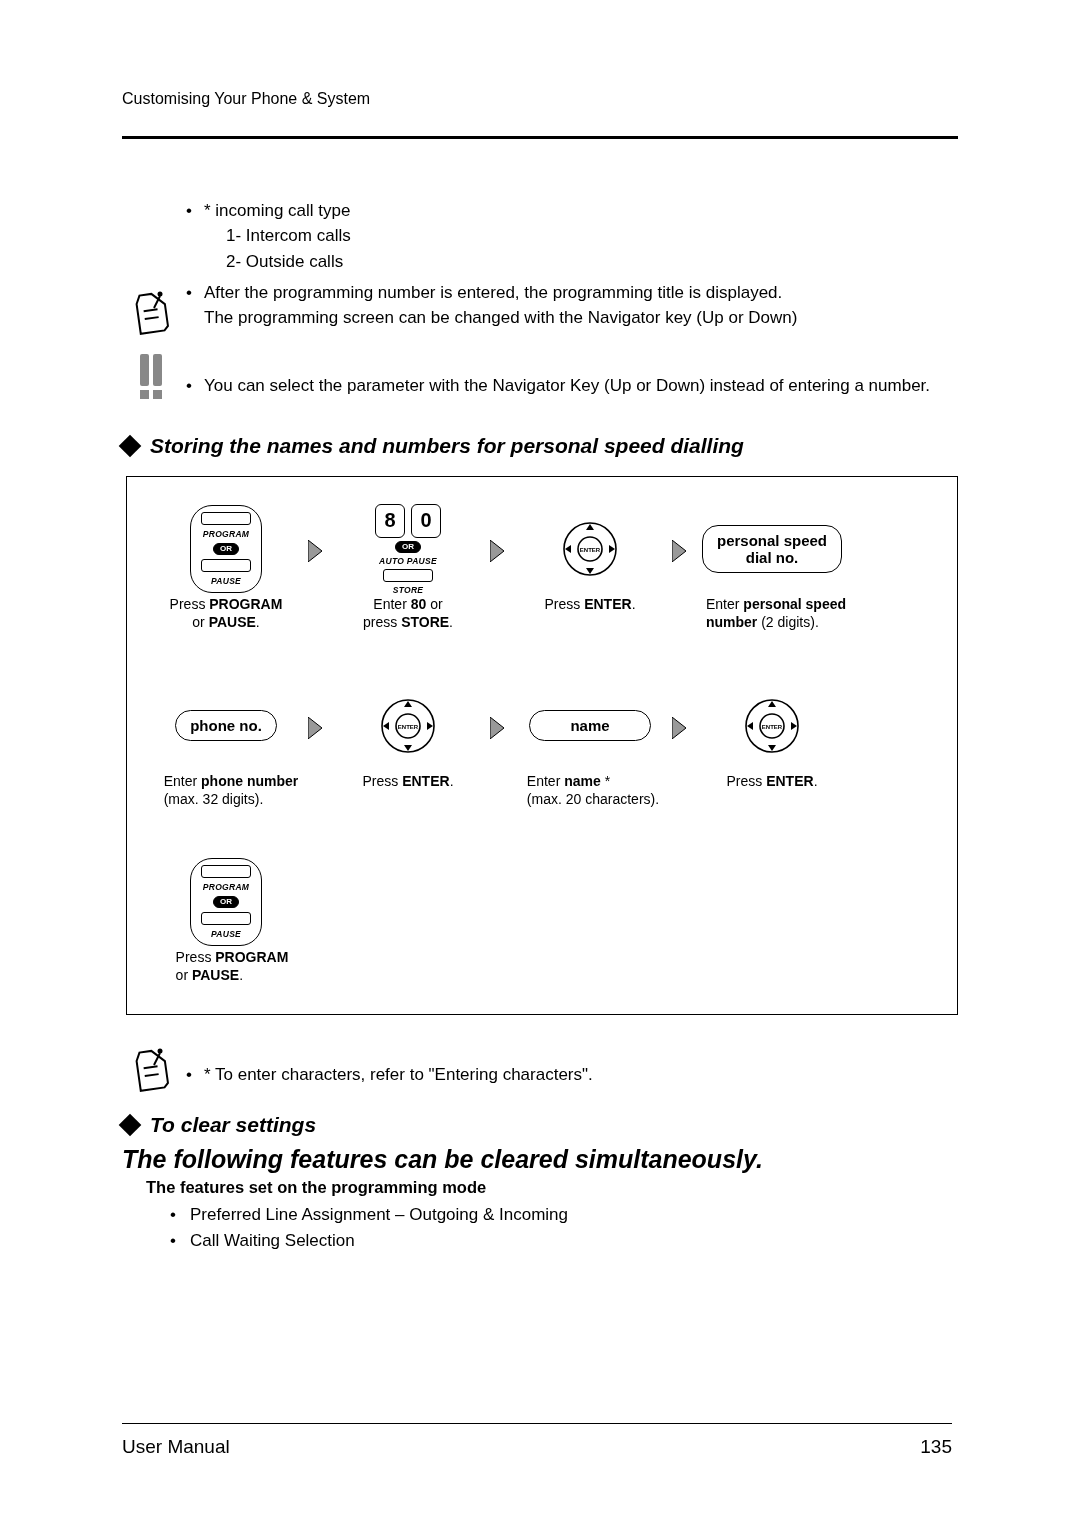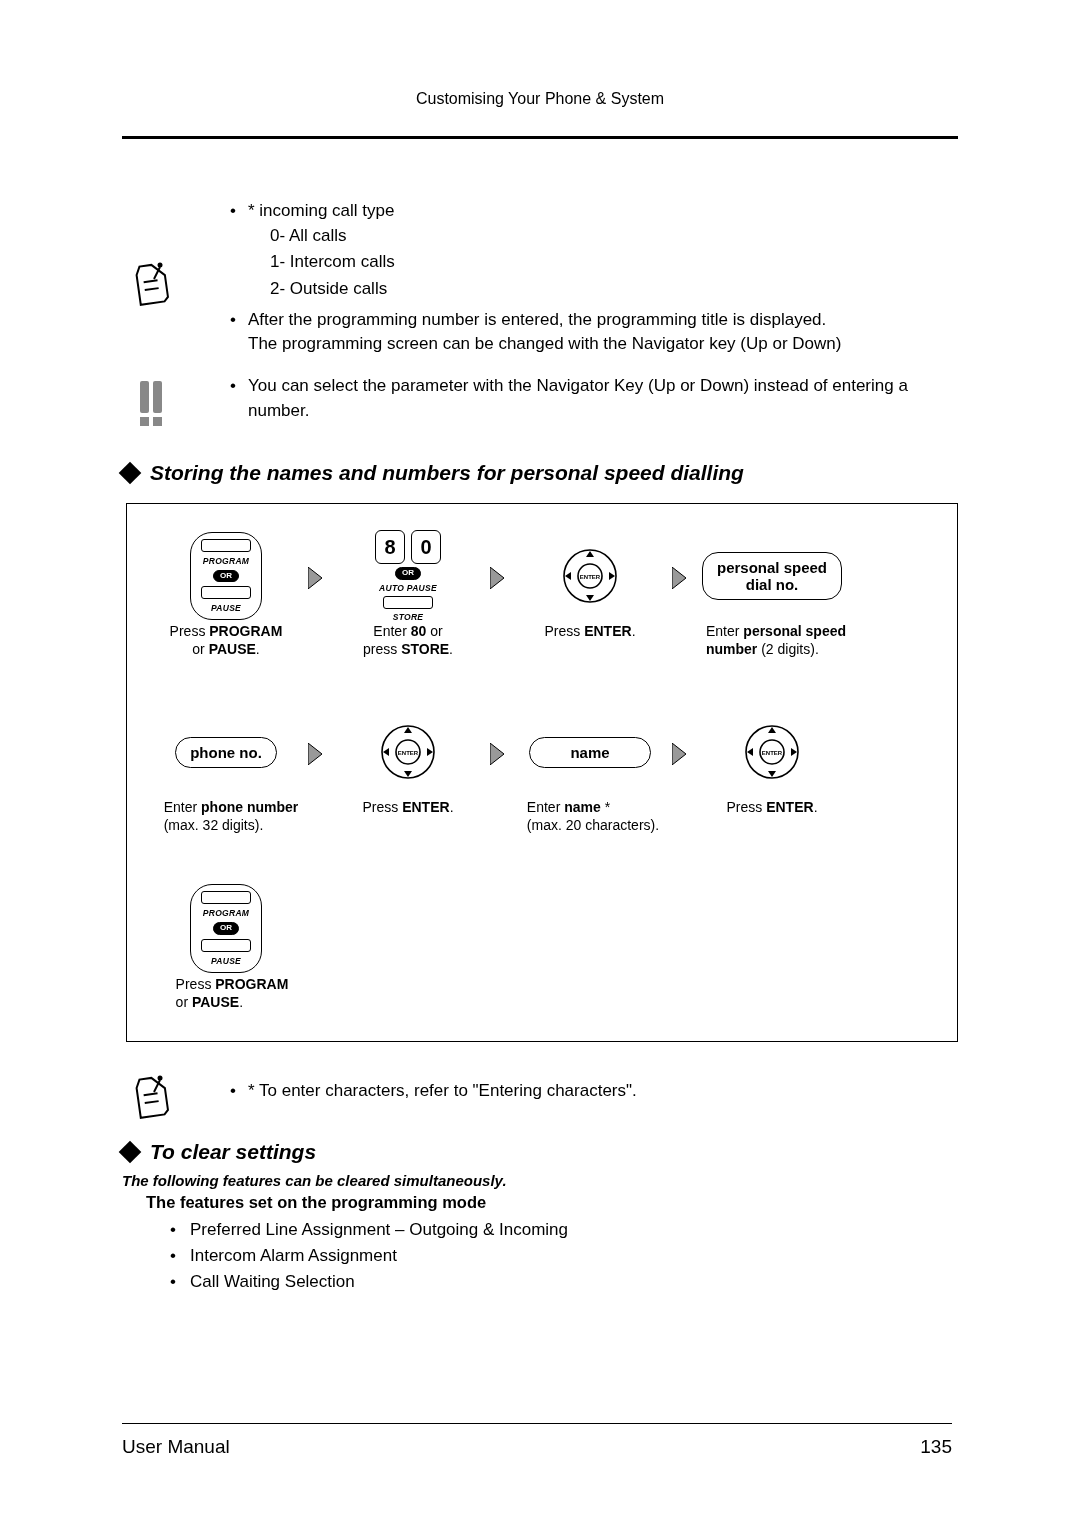--- a/index.html
+++ b/index.html
@@ -6,23 +6,23 @@
   body {
     width: 1080px;
     height: 1528px;
     background: #fff;
     font-family: Arial, Helvetica, sans-serif;
     color: #000;
     padding: 90px 122px 0 122px;
     position: relative;
   }
   .header-line { margin-top: 28px; border-top: 3px solid #000; }
-  .running-head { text-align: center; font-size: 16px; margin-bottom: 6px;}
+  .running-head { text-align: left; font-size: 16px; margin-bottom: 6px;}
   .content { padding-top: 60px; }
-  .note-row { display:flex; align-items:center; margin-bottom:10px;gap:44px; }
+  .note-row { display:flex; align-items:flex-end; margin-bottom:10px; }
   .note-icon { width:60px; flex:none; display:flex; align-items:flex-start; justify-content:center; padding-top:4px;}
   .note-body { flex:1; font-size:17px; line-height:1.45; }
   .note-body ul { list-style:none; padding-left:0; }
   .note-body li { position:relative; padding-left:22px; margin-bottom:6px; }
   .note-body li::before { content:"•"; position:absolute; left:4px; top:0; }
   .note-body .sublist { padding-left:22px; }
   .note-body .sublist div { margin-bottom:2px; }
   .section-head { display:flex; align-items:center; margin:30px 0 18px 0; }
   .section-head .diamond { width:16px; height:16px; background:#000; transform:rotate(45deg); margin-right:12px; flex:none;}
   .section-head .title { font-weight:bold; font-style:italic; font-size:21px; }
@@ -32,21 +32,21 @@
   .step-graphic { height:92px; display:flex; align-items:center; justify-content:center; }
   .step-caption { font-size:14px; text-align:center; line-height:1.3; }
   .arrow-cell { width:32px; display:flex; align-items:center; justify-content:center; height:92px; padding-top:4px;}
   .key-block { border:1.5px solid #000; border-radius:22px; padding:6px 10px; display:flex; flex-direction:column; align-items:center; gap:4px; position:relative;}
   .tiny-btn { width:50px; height:13px; border:1.5px solid #000; border-radius:3px; }
   .tiny-lbl { font-size:8.5px; font-weight:bold; letter-spacing:.3px; font-style: italic;}
   .or-pill { border:1.2px solid #000; border-radius:10px; padding:0px 6px; font-size:8px; font-weight:bold; background:#000; color:#fff; display:inline-flex; align-items:center; justify-content:center; line-height:1.3;}
   .key-digit { display:inline-flex; border:1.8px solid #000; border-radius:6px; width:30px; height:34px; align-items:center; justify-content:center; font-size:20px; font-weight:bold; }
   .digit-row { display:flex; gap:6px; }
   .input-oval { border:1.8px solid #000; border-radius:16px; padding:6px 14px; font-size:15px; font-weight:bold; text-align:center; line-height:1.15;}
-  .sub-title { font-weight:bold; font-style:italic; font-size:15px; margin:6px 0 4px 0;}
+  .sub-title { font-weight:bold; font-style:italic; font-size:25px; margin:6px 0 4px 0;}
   .sub-sub { font-weight:bold; font-size:16.5px; margin:0 0 8px 24px;}
   .clear-list { list-style:none; margin-left:48px; font-size:17px; }
   .clear-list li { position:relative; padding-left:20px; margin-bottom:6px;}
   .clear-list li::before { content:"•"; position:absolute; left:0;}
   .footer { position:absolute; bottom:70px; left:122px; right:128px; }
   .footer-line { border-top:1px solid #000; margin-bottom:12px;}
   .footer-row { display:flex; justify-content:space-between; font-size:19px;}
   b { font-weight:bold; }
 </style>
 </head>
@@ -65,21 +65,20 @@
         <line x1="12" y1="30" x2="26" y2="30" stroke="#000" stroke-width="2" transform="rotate(-8 20 25)"></line>
         <circle cx="28" cy="6" r="2.5" fill="#000"></circle>
         <line x1="28" y1="8" x2="22" y2="20" stroke="#000" stroke-width="2"></line>
       </svg>
     </div>
     <div class="note-body">
       <ul>
         <li>
           <span>* incoming call type</span>
           <div class="sublist">
-            <div>0- All calls</div>
             <div>1- Intercom calls</div>
             <div>2- Outside calls</div>
           </div>
         </li>
         <li>
           <span>After the programming number is entered, the programming title is displayed.</span><br>
           <span>The programming screen can be changed with the Navigator key (Up or Down)</span>
         </li>
       </ul>
     </div>
@@ -296,21 +295,20 @@
   </div>
 
   <div class="section-head" style="margin-top:20px; margin-bottom:8px;">
     <div class="diamond"></div>
     <div class="title">To clear settings</div>
   </div>
   <div class="sub-title">The following features can be cleared simultaneously.</div>
   <div class="sub-sub">The features set on the programming mode</div>
   <ul class="clear-list">
     <li>Preferred Line Assignment – Outgoing &amp; Incoming</li>
-    <li>Intercom Alarm Assignment</li>
     <li>Call Waiting Selection</li>
   </ul>
 
 </div>
 
 <div class="footer">
   <div class="footer-line"></div>
   <div class="footer-row">
     <span>User Manual</span>
     <span>135</span>

